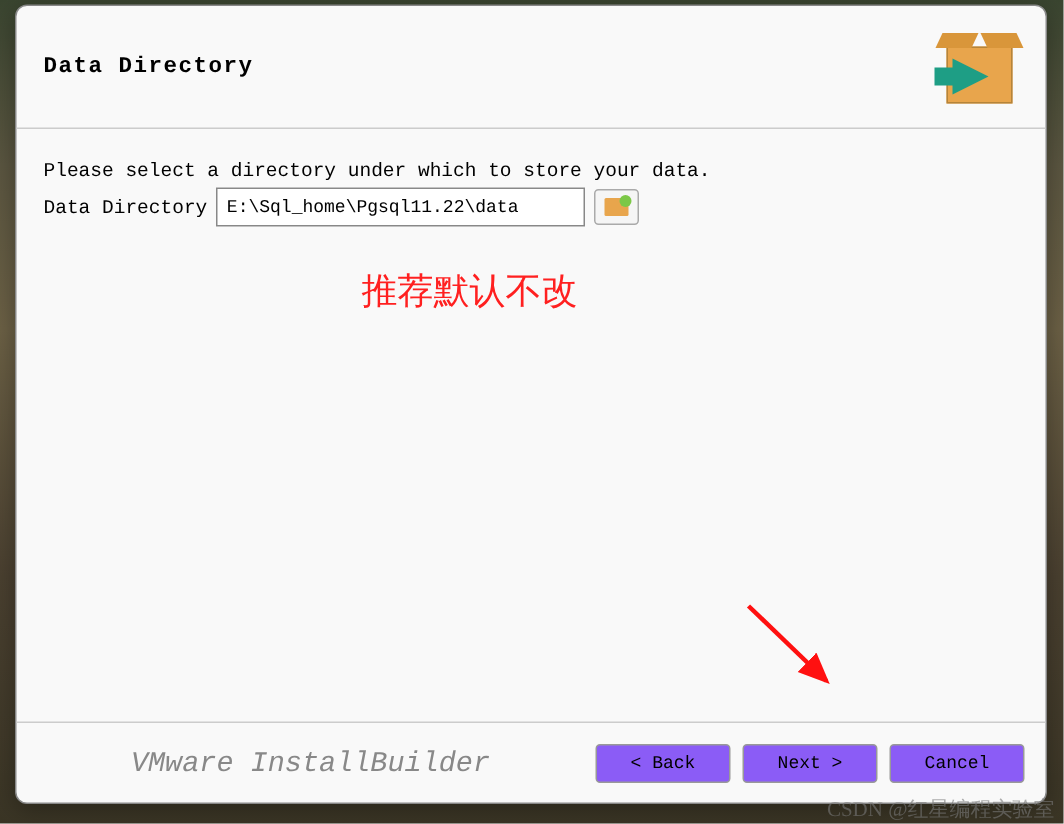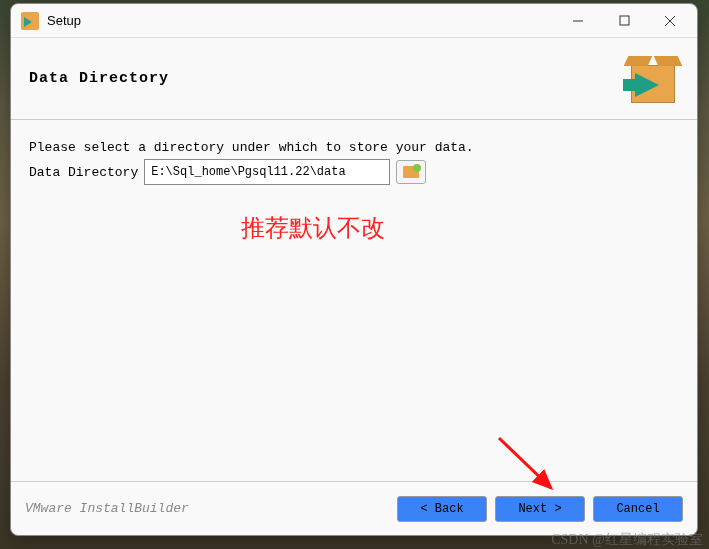--- a/index.html
+++ b/index.html
@@ -166,66 +166,45 @@
       height: 54px;
       border-top: 1px solid #ccc;
       display: flex;
       align-items: center;
       padding: 0 14px;
     }
     .footer-text {
       flex: 1;
       color: #888;
       font-style: italic;
-      font-size: 13px;
+      font-size: 19px;
+      text-align: center;
     }
     .nav-btn {
       width: 90px; height: 26px;
       border: 1px solid #999;
       border-radius: 3px;
-      background: #3b82f6;
+      background: #8b5cf6;
       margin-left: 8px;
       font-family: inherit;
       font-size: 12px;
       cursor: pointer;
     }
     .watermark {
       position: absolute;
       right: 6px; bottom: 0px;
       color: rgba(120,120,120,0.6);
       font-family: Liberation Serif, serif;
       font-size: 14px;
     }
   </style>
 </head>
 <body>
 
 <div class="window">
-  <div class="titlebar">
-    <div class="app-icon"></div>
-    <div class="title">Setup</div>
-    <div class="win-controls">
-      <div class="win-btn">
-        <svg width="12" height="12">
-            <line x1="1" y1="6" x2="11" y2="6"></line>
-          </svg>
-      </div>
-      <div class="win-btn">
-        <svg width="11" height="11">
-            <rect x="1" y="1" width="9" height="9"></rect>
-          </svg>
-      </div>
-      <div class="win-btn">
-        <svg width="12" height="12">
-            <line x1="1" y1="1" x2="11" y2="11"></line>
-            <line x1="11" y1="1" x2="1" y2="11"></line>
-          </svg>
-      </div>
-    </div>
-  </div>
 
   <div class="header">
     <div class="header-title">Data Directory</div>
     <div class="box-icon">
       <div class="box"></div>
       <div class="arrow"></div>
     </div>
   </div>
 
   <div class="content">

